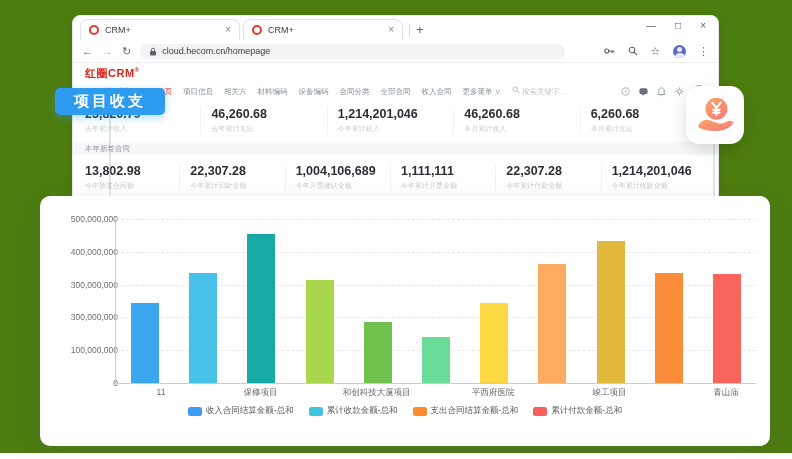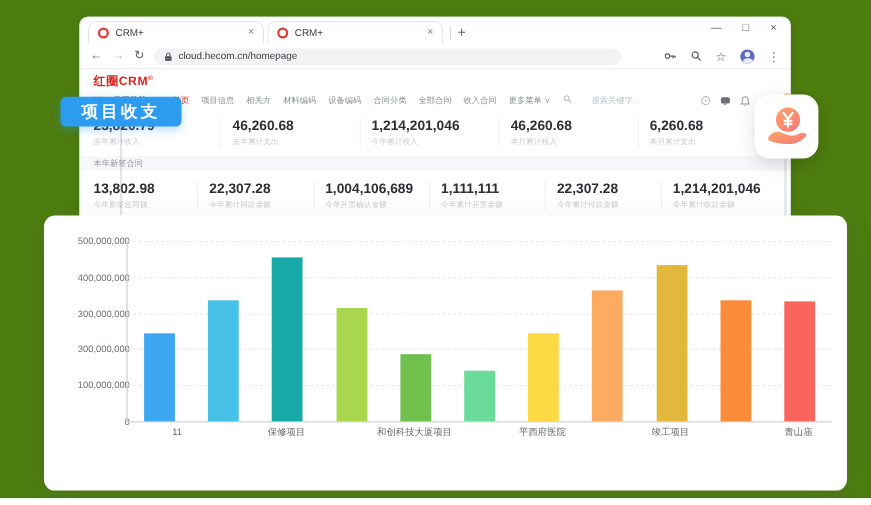--- a/index.html
+++ b/index.html
@@ -37,21 +37,21 @@
   .logo{color:#d9251c;font-weight:bold;font-size:11px;letter-spacing:.5px;}
   .logo sup{font-size:6px;}
   .nav-row{display:flex;align-items:center;gap:11px;font-size:7.5px;color:#8a8f94;margin-top:4px;white-space:nowrap;}
   .grid-ic{width:7px;height:7px;display:grid;grid-template-columns:3px 3px;grid-template-rows:3px 3px;gap:1px;}
   .grid-ic span{background:#7a7f84;}
   .nav-primary{color:#4a4f54;font-weight:bold;}
   .nav-sep{color:#d8dbde;}
   .nav-active{color:#d9251c;}
   .nav-more{color:#8a8f94;}
   .nav-right{margin-left:auto;display:flex;align-items:center;gap:9px;}
-  .search{display:flex;align-items:flex-start;gap:16px;}
+  .search{display:flex;align-items:flex-start;gap:0;}
   .search input{border:none;outline:none;background:transparent;font-size:7.5px;color:#666;width:88px;
                 font-family:"Liberation Sans",sans-serif;}
   .search input::placeholder{color:#c3c7cb;}
   .mini-ic{color:#b8bcc0;display:flex;align-items:center;}
   .avatar-orange{width:13px;height:13px;border-radius:50%;background:#f98e3b;}
 
   .stats{display:flex;padding:9px 0 7px;}
   .stat{flex:1;padding-left:10px;border-left:1px solid #f1f2f3;min-width:0;}
   .stat:first-child{border-left:none;padding-left:0;}
   .stat-value{font-size:12.5px;font-weight:bold;color:#2d2f33;white-space:nowrap;}
@@ -301,15 +301,33 @@
         <div class="bar" style="left: 596.909px; height: 109.224px; background: rgb(249, 100, 92);"></div>
       </div>
     <div id="xlabels">
         <div class="xlabel" style="left: 121px;">11</div>
         <div class="xlabel" style="left: 220.455px;">保修项目</div>
         <div class="xlabel" style="left: 336.818px;">和创科技大厦项目</div>
         <div class="xlabel" style="left: 453.182px;">平西府医院</div>
         <div class="xlabel" style="left: 569.545px;">竣工项目</div>
         <div class="xlabel" style="left: 685.909px;">青山庙</div>
       </div>
+    <div class="legend" id="legend">
+        <div class="legend-item">
+          <span class="legend-swatch" style="background: rgb(62, 155, 244);"></span>
+          <span class="legend-label">收入合同结算金额-总和</span>
+        </div>
+        <div class="legend-item">
+          <span class="legend-swatch" style="background: rgb(64, 195, 222);"></span>
+          <span class="legend-label">累计收款金额-总和</span>
+        </div>
+        <div class="legend-item">
+          <span class="legend-swatch" style="background: rgb(255, 138, 44);"></span>
+          <span class="legend-label">支出合同结算金额-总和</span>
+        </div>
+        <div class="legend-item">
+          <span class="legend-swatch" style="background: rgb(247, 94, 92);"></span>
+          <span class="legend-label">累计付款金额-总和</span>
+        </div>
+      </div>
   </div>
 
 </div>
 
 </body></html>

